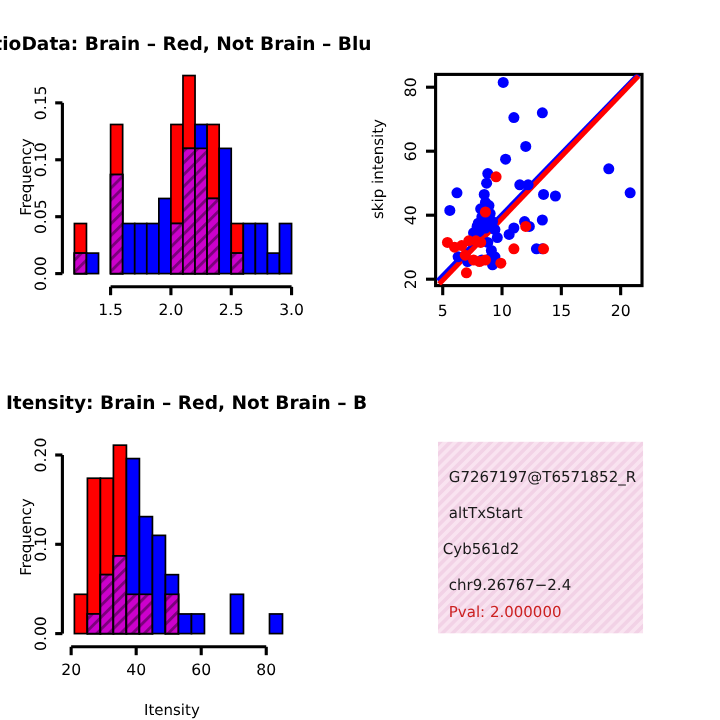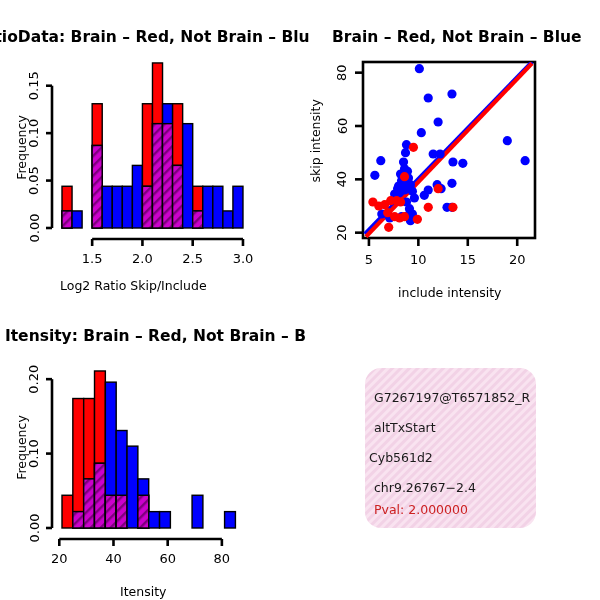--- a/index.html
+++ b/index.html
@@ -74,25 +74,23 @@
         <text x="92.16216216216216" y="259" font-size="13" font-family="&quot;DejaVu Sans&quot;,sans-serif" fill="#000" text-anchor="middle" dominant-baseline="middle">1.5</text>
         <line x1="142.43243243243245" y1="239" x2="142.43243243243245" y2="246" stroke="#000" stroke-width="2.6"></line>
         <text x="142.43243243243245" y="259" font-size="13" font-family="&quot;DejaVu Sans&quot;,sans-serif" fill="#000" text-anchor="middle" dominant-baseline="middle">2.0</text>
         <line x1="192.7027027027027" y1="239" x2="192.7027027027027" y2="246" stroke="#000" stroke-width="2.6"></line>
         <text x="192.7027027027027" y="259" font-size="13" font-family="&quot;DejaVu Sans&quot;,sans-serif" fill="#000" text-anchor="middle" dominant-baseline="middle">2.5</text>
         <line x1="242.972972972973" y1="239" x2="242.972972972973" y2="246" stroke="#000" stroke-width="2.6"></line>
         <text x="242.972972972973" y="259" font-size="13" font-family="&quot;DejaVu Sans&quot;,sans-serif" fill="#000" text-anchor="middle" dominant-baseline="middle">3.0</text>
       </g>
     </svg>
   <div class="axlabel vrot" style="left:-14px;top:140px;width:70px;text-align:center;">Frequency</div>
-  <div class="axlabel" style="left:60px;top:278px;">Log2 Ratio Skip/Include</div>
 </div>
 
 <div class="panel" style="left:300px;top:0;width:300px;height:300px;">
-  <div class="ptitle" style="left:32px;top:28px;">Brain – Red, Not Brain – Blue</div>
   <svg id="svg-scatter" width="300" height="300">
       <rect x="63" y="62" width="172" height="176" fill="none" stroke="#000" stroke-width="2.6"></rect>
       <defs>
         <clipPath id="svg-scatter-clip">
           <rect x="63" y="62" width="172" height="176"></rect>
         </clipPath>
       </defs>
       <g clip-path="url(#svg-scatter-clip)">
         <line x1="64.97701149425286" y1="234" x2="232.03448275862073" y2="62" stroke="#0000ff" stroke-width="4.2"></line>
         <line x1="65.9655172413793" y1="236.66666666666666" x2="232.03448275862073" y2="63.33333333333334" stroke="#ff0000" stroke-width="4.2"></line>
@@ -174,21 +172,20 @@
         <text x="68.93103448275862" y="260" font-size="13" font-family="&quot;DejaVu Sans&quot;,sans-serif" fill="#000" text-anchor="middle" dominant-baseline="middle">5</text>
         <line x1="118.35632183908046" y1="238" x2="118.35632183908046" y2="246" stroke="#000" stroke-width="2.6"></line>
         <text x="118.35632183908046" y="260" font-size="13" font-family="&quot;DejaVu Sans&quot;,sans-serif" fill="#000" text-anchor="middle" dominant-baseline="middle">10</text>
         <line x1="167.78160919540232" y1="238" x2="167.78160919540232" y2="246" stroke="#000" stroke-width="2.6"></line>
         <text x="167.78160919540232" y="260" font-size="13" font-family="&quot;DejaVu Sans&quot;,sans-serif" fill="#000" text-anchor="middle" dominant-baseline="middle">15</text>
         <line x1="217.20689655172413" y1="238" x2="217.20689655172413" y2="246" stroke="#000" stroke-width="2.6"></line>
         <text x="217.20689655172413" y="260" font-size="13" font-family="&quot;DejaVu Sans&quot;,sans-serif" fill="#000" text-anchor="middle" dominant-baseline="middle">20</text>
       </g>
     </svg>
   <div class="axlabel vrot" style="left:-20px;top:140px;width:70px;text-align:center;">skip intensity</div>
-  <div class="axlabel" style="left:98px;top:285px;">include intensity</div>
 </div>
 
 <div class="panel" style="left:0;top:300px;width:300px;height:300px;">
   <div class="ptitle" style="left:-22px;top:27px;">ne Itensity: Brain – Red, Not Brain – B</div>
   <svg id="svg-hist-intensity" width="300" height="300">
       <defs>
         <pattern id="svg-hist-intensity-hatch" width="7" height="7" patternUnits="userSpaceOnUse" patternTransform="rotate(45)">
           <rect width="7" height="7" fill="#cc00cc"></rect>
           <rect width="2.4" height="7" fill="#7d007d"></rect>
         </pattern>
@@ -236,21 +233,21 @@
         <text x="167.67741935483872" y="259" font-size="13" font-family="&quot;DejaVu Sans&quot;,sans-serif" fill="#000" text-anchor="middle" dominant-baseline="middle">60</text>
         <line x1="221.8709677419355" y1="239" x2="221.8709677419355" y2="246" stroke="#000" stroke-width="2.6"></line>
         <text x="221.8709677419355" y="259" font-size="13" font-family="&quot;DejaVu Sans&quot;,sans-serif" fill="#000" text-anchor="middle" dominant-baseline="middle">80</text>
       </g>
     </svg>
   <div class="axlabel vrot" style="left:-14px;top:140px;width:70px;text-align:center;">Frequency</div>
   <div class="axlabel" style="left:120px;top:284px;">Itensity</div>
 </div>
 
 <div class="panel" style="left:300px;top:300px;width:300px;height:300px;">
-  <div class="infobox" style="left:65px;top:68px;width:171px;height:160px;border-radius:16px;">
+  <div class="infobox" style="left:65px;top:68px;width:171px;height:160px;">
     <svg width="171" height="160">
       <defs>
         <pattern id="pinkhatch" width="6" height="6" patternUnits="userSpaceOnUse" patternTransform="rotate(45)">
           <rect width="6" height="6" fill="#f9e3f0"></rect>
           <rect width="3" height="6" fill="#f2d2e6"></rect>
         </pattern>
       </defs>
       <rect x="0" y="0" width="171" height="160" fill="url(#pinkhatch)"></rect>
     </svg>
     <div class="infoline" style="left:9px;top:22px;">G7267197@T6571852_R</div>

